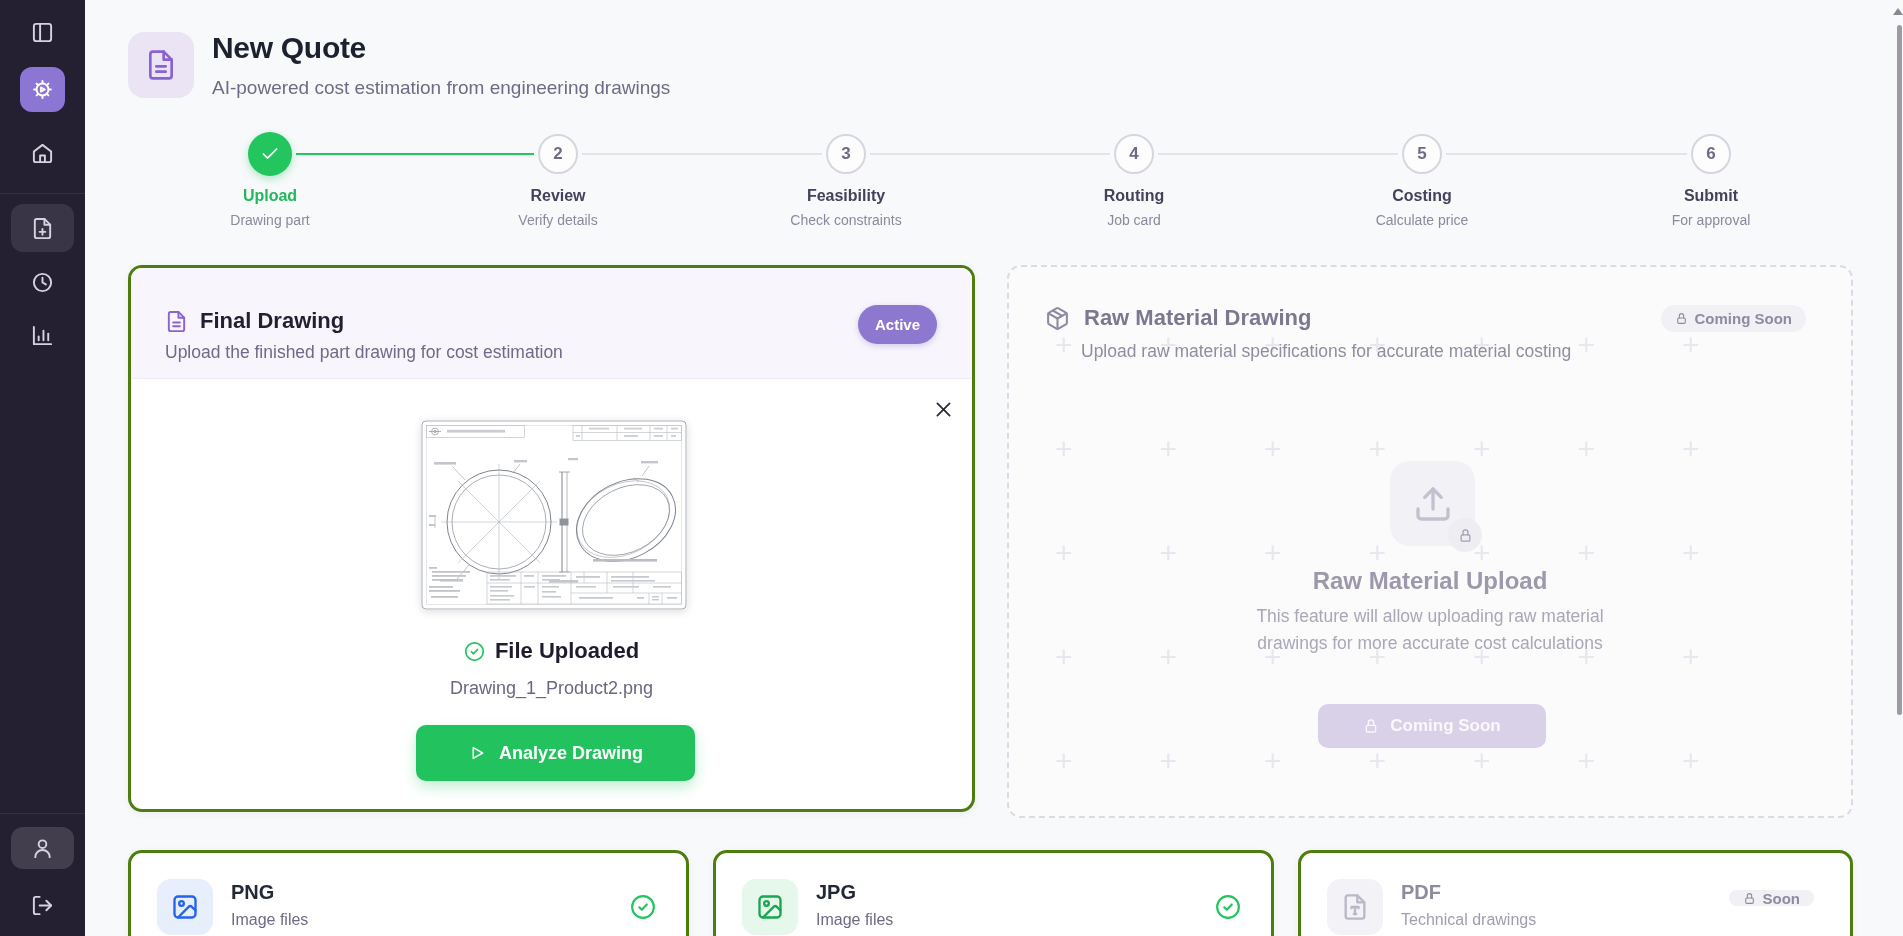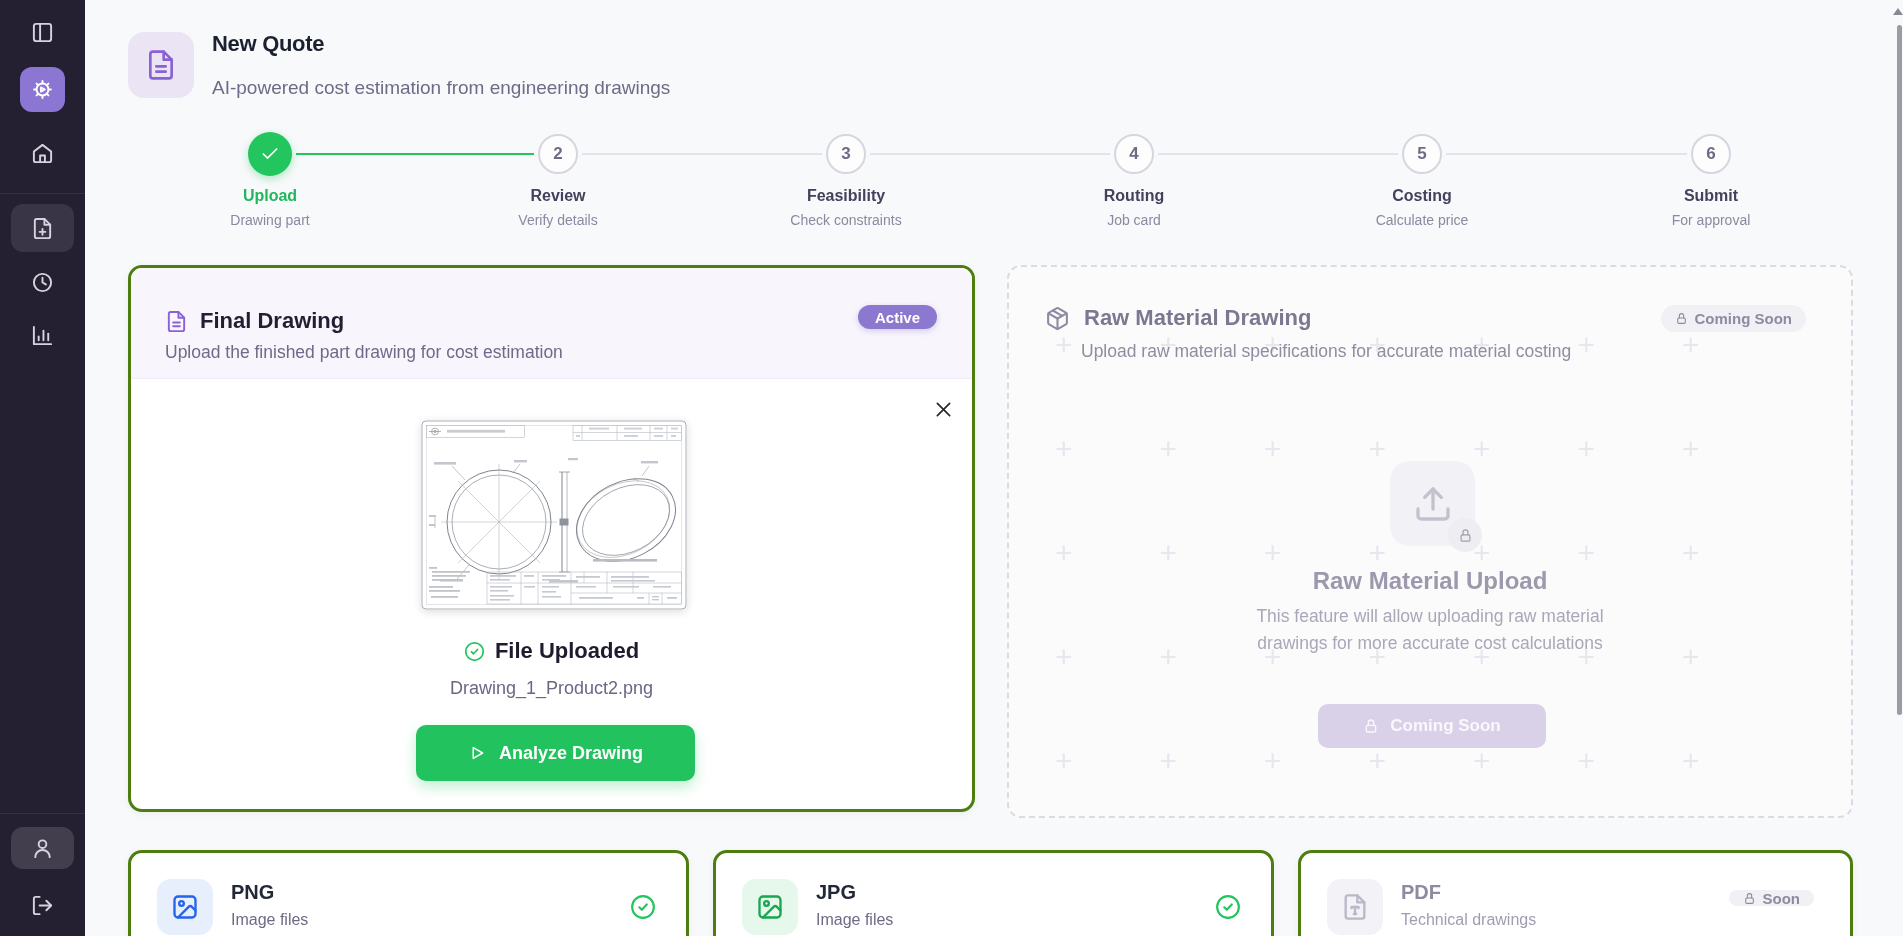--- a/index.html
+++ b/index.html
@@ -31,21 +31,21 @@
   .side-btn svg{width:23px;height:23px;}
   .side-btn.boxed-purple{background:var(--accent-purple);color:#fff;}
   .side-btn.boxed-soft{background:rgba(255,255,255,0.10);}
   .side-btn.boxed-soft2{background:rgba(255,255,255,0.14);}
   .side-divider{position:absolute;left:0;width:85px;height:1px;background:rgba(255,255,255,0.08);}
 
   
   .hdr-icon-box{position:absolute;left:128px;top:32px;width:66px;height:66px;border-radius:16px;
     background:#eae4f5;display:flex;align-items:center;justify-content:center;color:#8a62d3;}
   .hdr-icon-box svg{width:32px;height:32px;}
-  .page-title{position:absolute;left:212px;top:31px;font-size:22px;font-weight:800;color:var(--ink);letter-spacing:-.3px;}
+  .page-title{position:absolute;left:212px;top:31px;font-size:30px;font-weight:800;color:var(--ink);letter-spacing:-.3px;}
   .page-subtitle{position:absolute;left:212px;top:77px;font-size:19px;color:var(--muted);}
 
   
   .conn{position:absolute;top:153px;height:2px;background:var(--line);}
   .conn.done{background:var(--green);}
   .circle{position:absolute;border-radius:50%;display:flex;align-items:center;justify-content:center;}
   .circle.done{width:44px;height:44px;top:132px;background:var(--green);color:#fff;
     box-shadow:0 3px 8px rgba(34,197,94,.35);}
   .circle.done svg{width:20px;height:20px;}
   .circle.todo{width:40px;height:40px;top:134px;background:#fdfdfe;border:2px solid #d7d5e0;
@@ -57,21 +57,21 @@
   
   .card{position:absolute;background:#fff;border:3px solid #4d7c0f;border-radius:14px;
     box-shadow:0 2px 8px rgba(30,25,60,.05);}
 
   .fd-card{left:128px;top:265px;width:847px;height:547px;overflow:hidden;}
   .fd-header{position:absolute;left:0;top:0;width:100%;height:111px;background:#f8f6fc;
     border-bottom:1px solid #efecf7;}
   .fd-title-row{position:absolute;left:34px;top:40px;display:flex;align-items:center;gap:12px;}
   .fd-title-row svg{width:23px;height:23px;color:#8a62d3;}
   .fd-title{font-size:22px;font-weight:700;color:#221f33;}
-  .badge-active{position:absolute;right:35px;top:37px;height:24px;padding:0 17px;border-radius:999px;
+  .badge-active{position:absolute;right:35px;top:37px;height:39px;padding:0 17px;border-radius:999px;
     background:var(--badge-purple);color:#fff;font-size:15px;font-weight:700;
     display:flex;align-items:center;box-shadow:0 2px 6px rgba(141,120,208,.35);}
   .fd-subtitle{position:absolute;left:34px;top:74px;font-size:17.5px;color:var(--muted);}
   .close-btn{position:absolute;left:799px;top:128px;width:26px;height:26px;border:none;background:none;
     color:#2a2733;cursor:pointer;display:flex;align-items:center;justify-content:center;}
   .close-btn svg{width:21px;height:21px;}
   .thumb{position:absolute;left:290px;top:152px;width:266px;height:190px;border-radius:6px;
     box-shadow:0 2px 8px rgba(20,20,40,.14);}
   .status-row{position:absolute;left:0;top:370px;width:100%;display:flex;align-items:center;justify-content:center;gap:10px;}
   .status-row svg{width:21px;height:21px;color:var(--green);}

